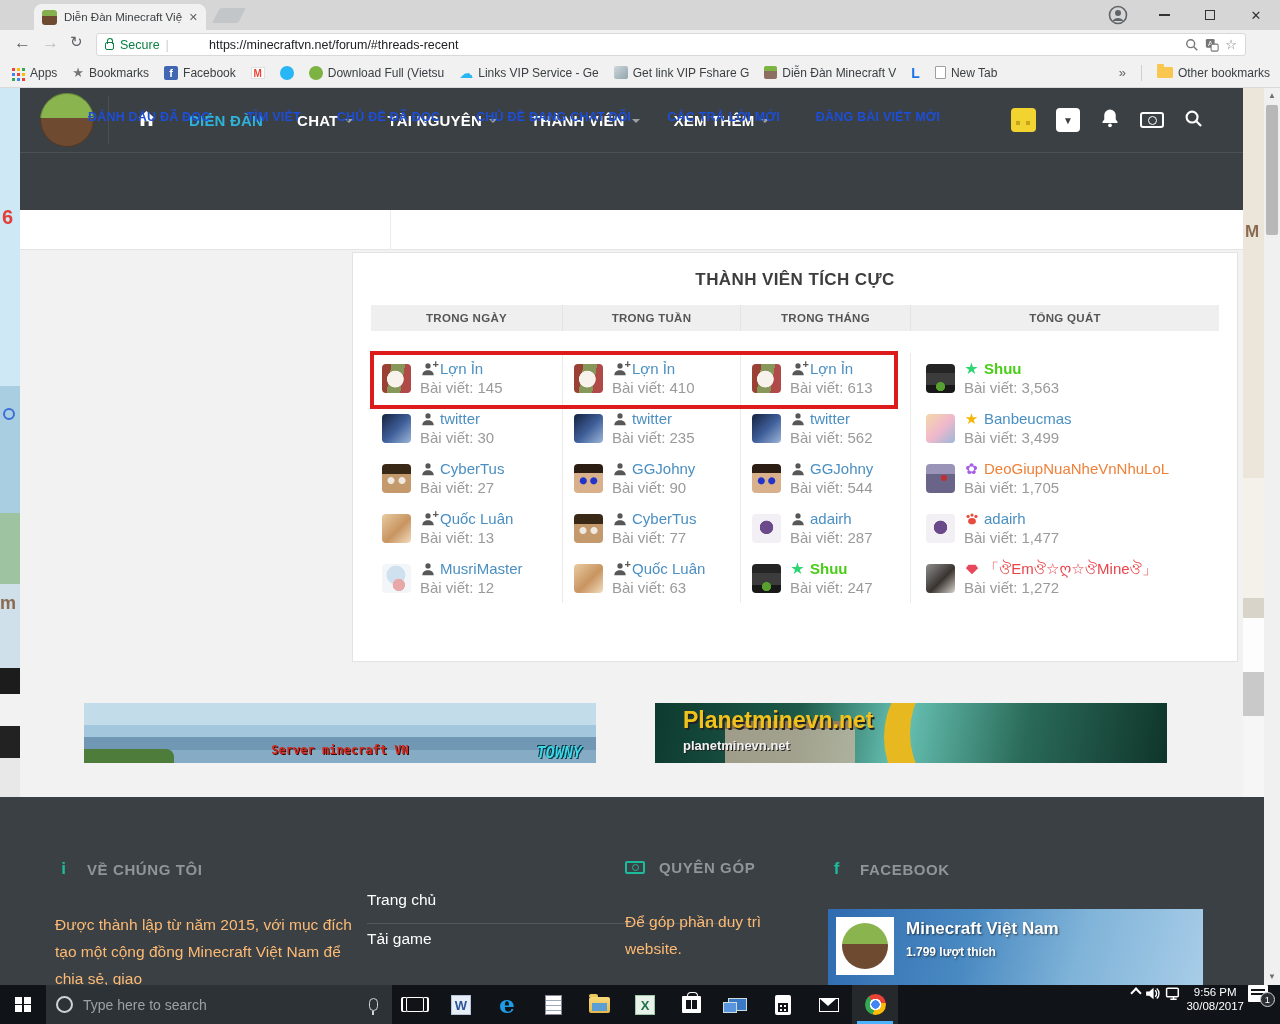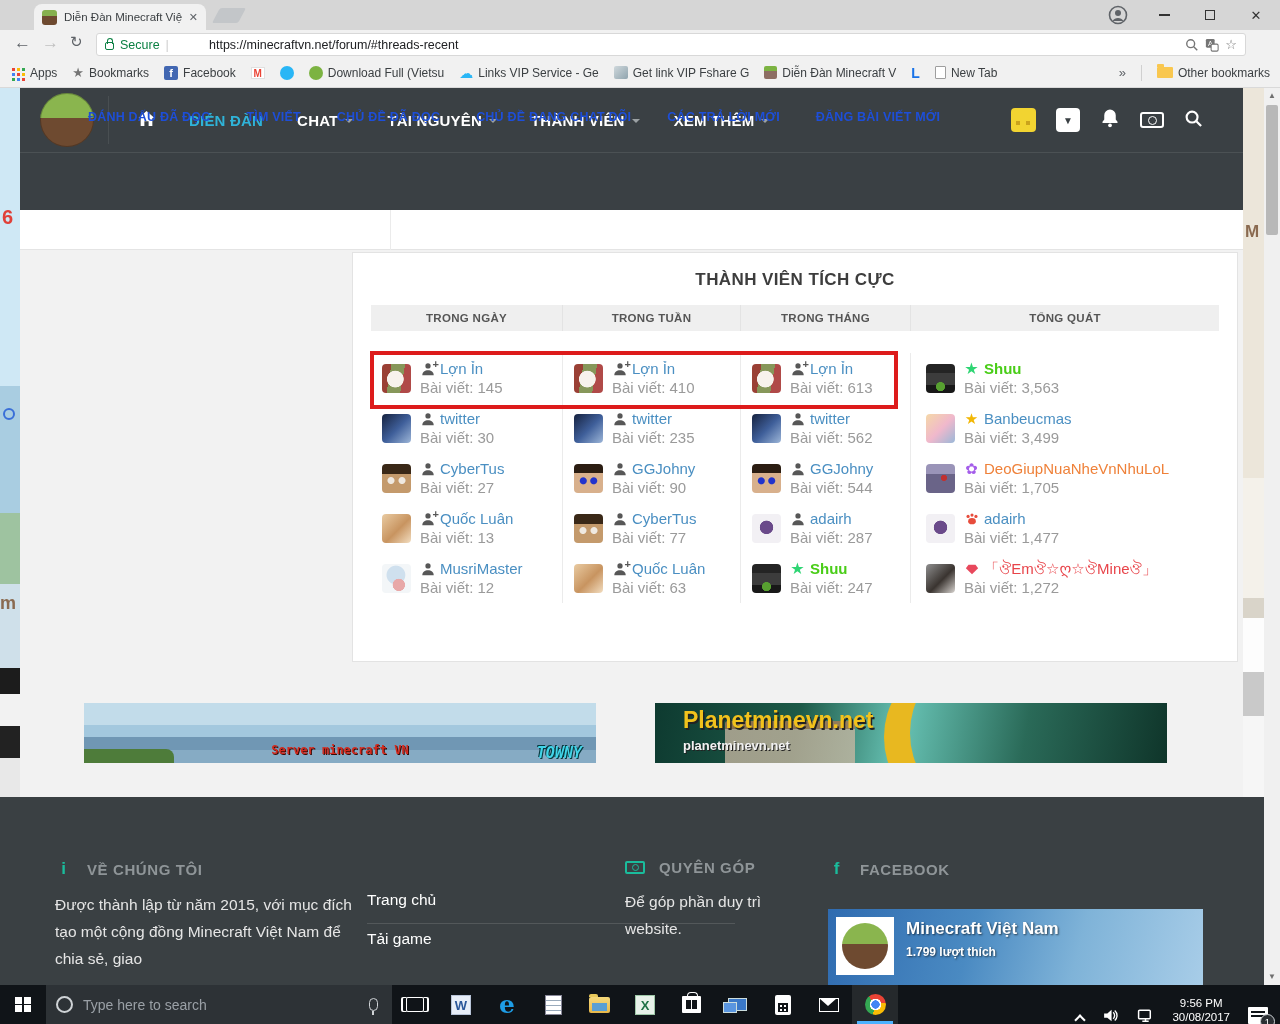--- a/index.html
+++ b/index.html
@@ -166,21 +166,21 @@
   #planet-sub { position:absolute; left:28px; top:35px; font-size:13px; font-weight:bold; color:#f2f2f2; text-shadow:1px 1px 0 #222; }
 
   
   #footer { position:absolute; left:0; top:709px; width:1264px; height:188px; background:#3a4043; z-index:3; }
   .f-col { position:absolute; top:62px; }
   .f-head { display:flex; align-items:center; gap:14px; font-size:15px; font-weight:bold; color:#8f9598; letter-spacing:.6px; }
   .f-ic { color:#1abc9c; font-size:17px; font-weight:bold; width:18px; text-align:center; }
   .f-ic svg { width:16px; height:16px; fill:#1abc9c; display:block; }
   .f-money { width:20px; height:13px; border:2px solid #1abc9c; border-radius:2px; display:flex; align-items:center; justify-content:center; }
   .f-money::before { content:""; width:5px; height:5px; border:1.4px solid #1abc9c; border-radius:50%; }
-  .f-text { margin-top:12px; font-size:15.5px; color:#e5e5e5; line-height:27px; }
+  .f-text { margin-top:32px; font-size:15.5px; color:#fdba74; line-height:27px; }
   #f-about { left:55px; width:300px; }
   #f-links { left:367px; width:368px; }
   .f-link { margin-top:32px; font-size:15.5px; color:#fff; padding-bottom:14px; border-bottom:1px solid #53585a; }
   .f-link2 { margin-top:6px; font-size:15.5px; color:#fff; }
   #f-donate { left:625px; width:190px; }
   #f-fb { left:828px; width:378px; }
   #fb-widget { margin-top:30px; width:375px; height:78px; background:linear-gradient(105deg,#2f6bb0,#4a8ac2 38%,#7fb3d8 66%,#a8cde8); position:relative; }
   #fb-logo { position:absolute; left:8px; top:8px; width:58px; height:58px; background:#fff; display:flex; align-items:center; justify-content:center; }
   #fb-logo .grass-circle { width:46px; height:46px; border-radius:50%; background:linear-gradient(180deg,#8ab54e 0 46%,#6e4a30 46%); }
   #fb-name { position:absolute; left:78px; top:10px; font-size:17px; font-weight:bold; color:#fff; text-shadow:1px 1px 2px rgba(0,0,0,.6); }
@@ -215,21 +215,21 @@
   .ic-remote::before { content:""; position:absolute; left:-6px; top:3px; width:12px; height:9px; background:#5a96e0; border:1.2px solid #cdd; }
   .ic-calc { width:16px; height:20px; background:#fff; border-radius:2px; position:relative; }
   .ic-calc::after { content:""; position:absolute; left:3px; top:8px; width:10px; height:9px; background:
       repeating-linear-gradient(90deg,#101418 0 2px,rgba(0,0,0,0) 2px 4px),
       repeating-linear-gradient(180deg,#101418 0 2px,rgba(0,0,0,0) 2px 4px); }
   .ic-mail { width:20px; height:14px; border:1.6px solid #fff; position:relative; }
   .ic-mail::before { content:""; position:absolute; left:-1px; top:-1px; border-left:9px solid rgba(0,0,0,0); border-right:9px solid rgba(0,0,0,0); border-top:8px solid #fff; }
   .ic-chrome { width:21px; height:21px; border-radius:50%;
       background:radial-gradient(circle,#4285f4 0 27%,#fff 29% 38%,rgba(0,0,0,0) 40%),
       conic-gradient(from -40deg,#ea4335 0 120deg,#fbbc05 120deg 235deg,#34a853 235deg 360deg); }
-  #tray { margin-left:auto; display:flex; align-items:flex-end; gap:18px; padding-right:12px; }
+  #tray { margin-left:auto; display:flex; align-items:flex-start; gap:4px; padding-right:12px; }
   .tray-chevron { width:8px; height:8px; border-left:2px solid #fff; border-top:2px solid #fff; transform:rotate(45deg); margin-top:4px; }
   .tray-ic svg { display:block; }
   #clock { text-align:center; color:#fff; font-size:11.5px; line-height:14px; }
   .ic-notif { width:20px; height:17px; background:#fff; border-radius:1px; position:relative; }
   .ic-notif::before { content:""; position:absolute; left:3px; top:4px; width:14px; height:2px; background:#101418; box-shadow:0 4px 0 #101418; }
   .notif-badge { position:absolute; right:-7px; bottom:-5px; width:15px; height:15px; background:#2b2f33; border:1px solid #cfd3d6; border-radius:50%; color:#fff; font-size:9.5px; text-align:center; line-height:14px; }
 </style>
 </head>
 <body>
 

